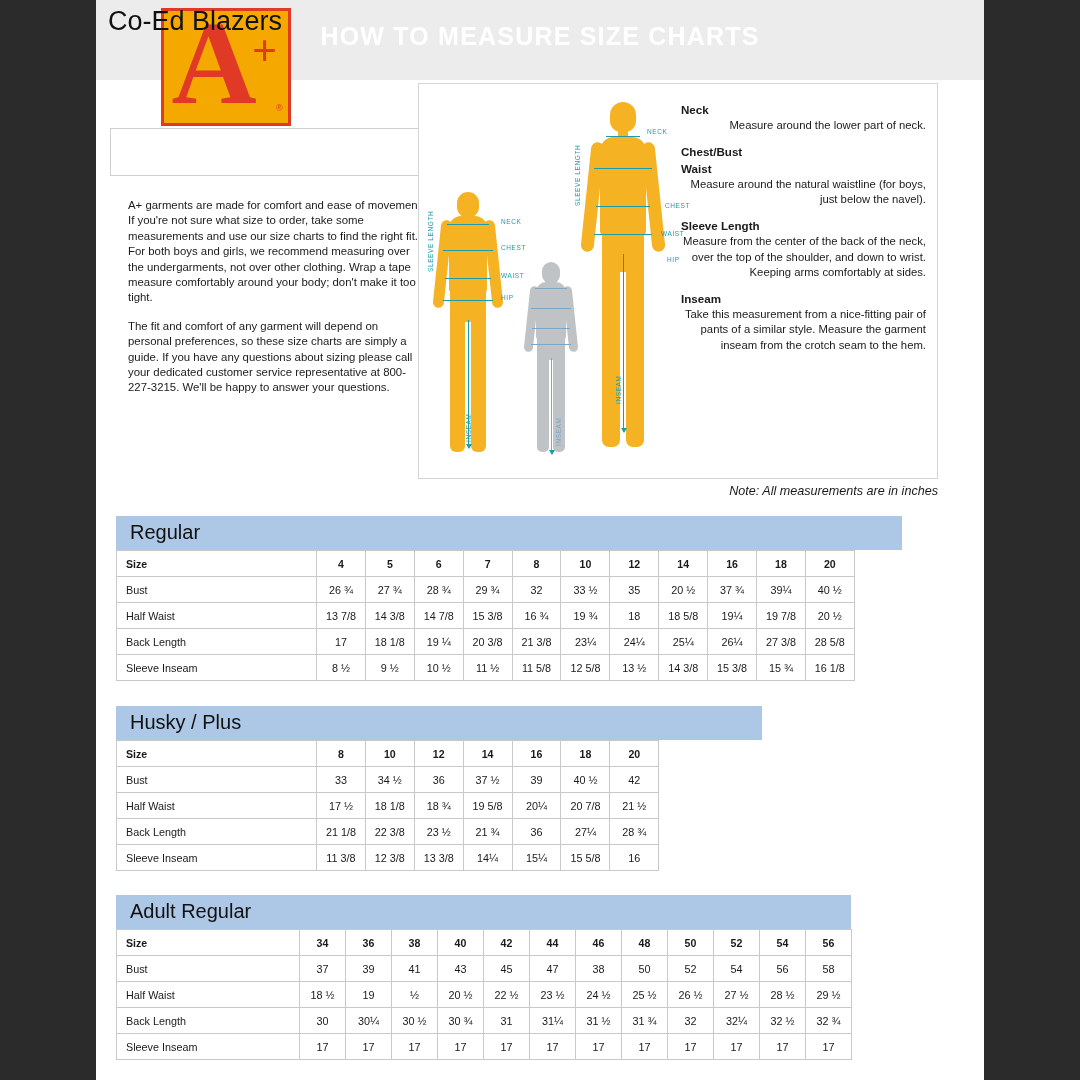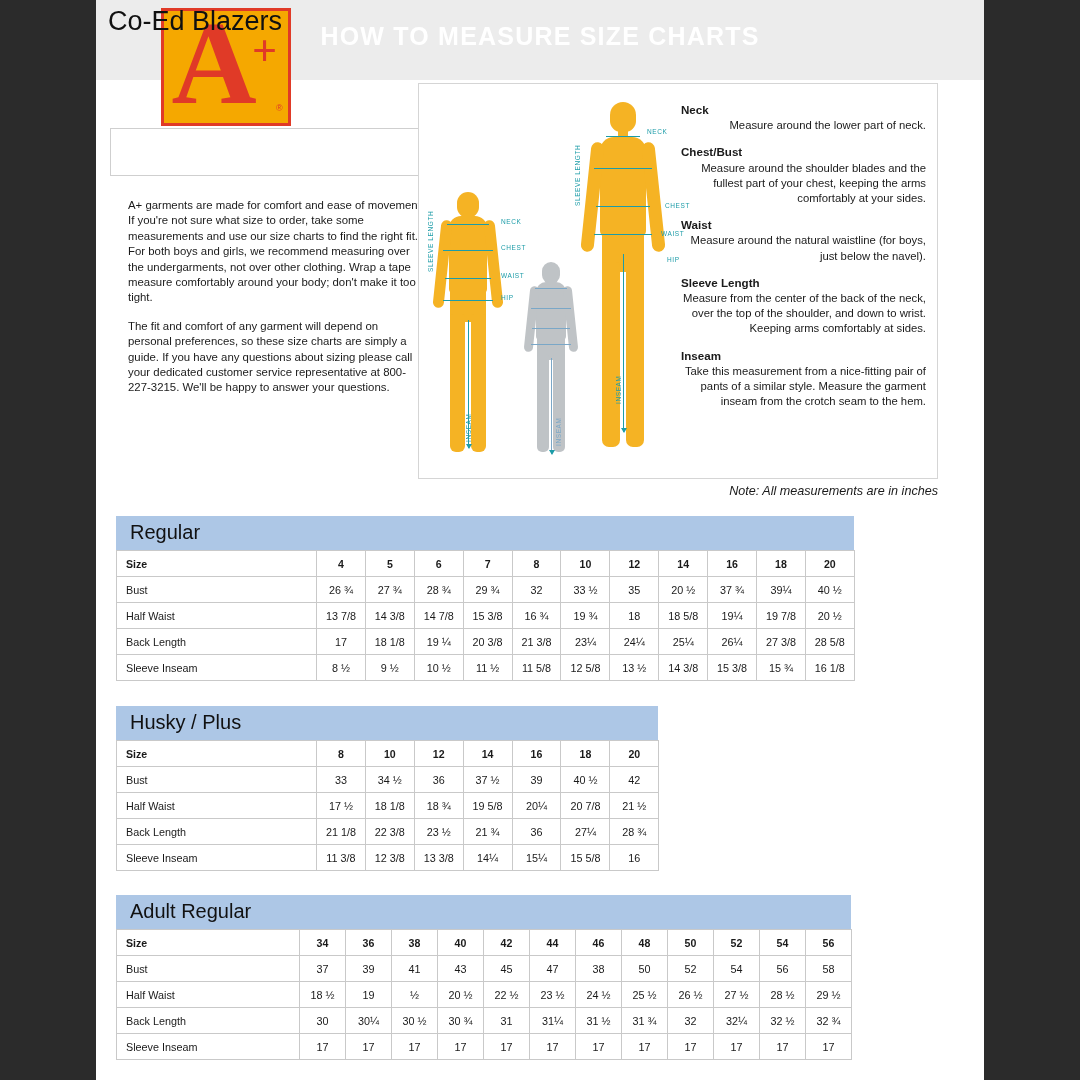--- a/index.html
+++ b/index.html
@@ -293,34 +293,33 @@
     <div class="hlabel" style="left:228px; top:44px;">NECK</div>
     <div class="hlabel" style="left:246px; top:118px;">CHEST</div>
     <div class="hlabel" style="left:242px; top:146px;">WAIST</div>
     <div class="hlabel" style="left:248px; top:172px;">HIP</div>
     <div class="vlabel" style="left:196px; top:320px;">INSEAM</div>
 
     <div class="measure-list">
       <h4>Neck</h4>
       <p>Measure around the lower part of neck.</p>
       <h4>Chest/Bust</h4>
-      <p>Measure around the shoulder blades and the fullest part of your chest, keeping the arms comfortably at your sides.</p>
       <h4>Waist</h4>
       <p>Measure around the natural waistline (for boys, just below the navel).</p>
       <h4>Sleeve Length</h4>
       <p>Measure from the center of the back of the neck, over the top of the shoulder, and down to wrist. Keeping arms comfortably at sides.</p>
       <h4>Inseam</h4>
       <p>Take this measurement from a nice-fitting pair of pants of a similar style. Measure the garment inseam from the crotch seam to the hem.</p>
     </div>
   </div>
 
   <div class="note">Note: All measurements are in inches</div>
 
   <div class="tbl-wrap" style="left:20px; top:516px; width:738px;">
-    <div class="tbl-head" style="width:738px;">
+    <div class="tbl-head" style="width:738px;padding-left:48px;">
       <span>Regular</span>
     </div>
     <table style="width:738px;">
       <colgroup>
           <col style="width:200px">
           <col span="11" style="width:48.9px">
         </colgroup>
       <tbody>
         <tr class="hdr">
           <td class="label">Size</td>
@@ -390,21 +389,21 @@
           <td>14 3/8</td>
           <td>15 3/8</td>
           <td>15 ¾</td>
           <td>16 1/8</td>
         </tr>
       </tbody>
     </table>
   </div>
 
   <div class="tbl-wrap" style="left:20px; top:706px; width:542px;">
-    <div class="tbl-head" style="width:542px;">
+    <div class="tbl-head" style="width:646px;">
       <span>Husky / Plus</span>
     </div>
     <table style="width:542px;">
       <colgroup>
           <col style="width:200px">
           <col span="7" style="width:48.9px">
         </colgroup>
       <tbody>
         <tr class="hdr">
           <td class="label">Size</td>

